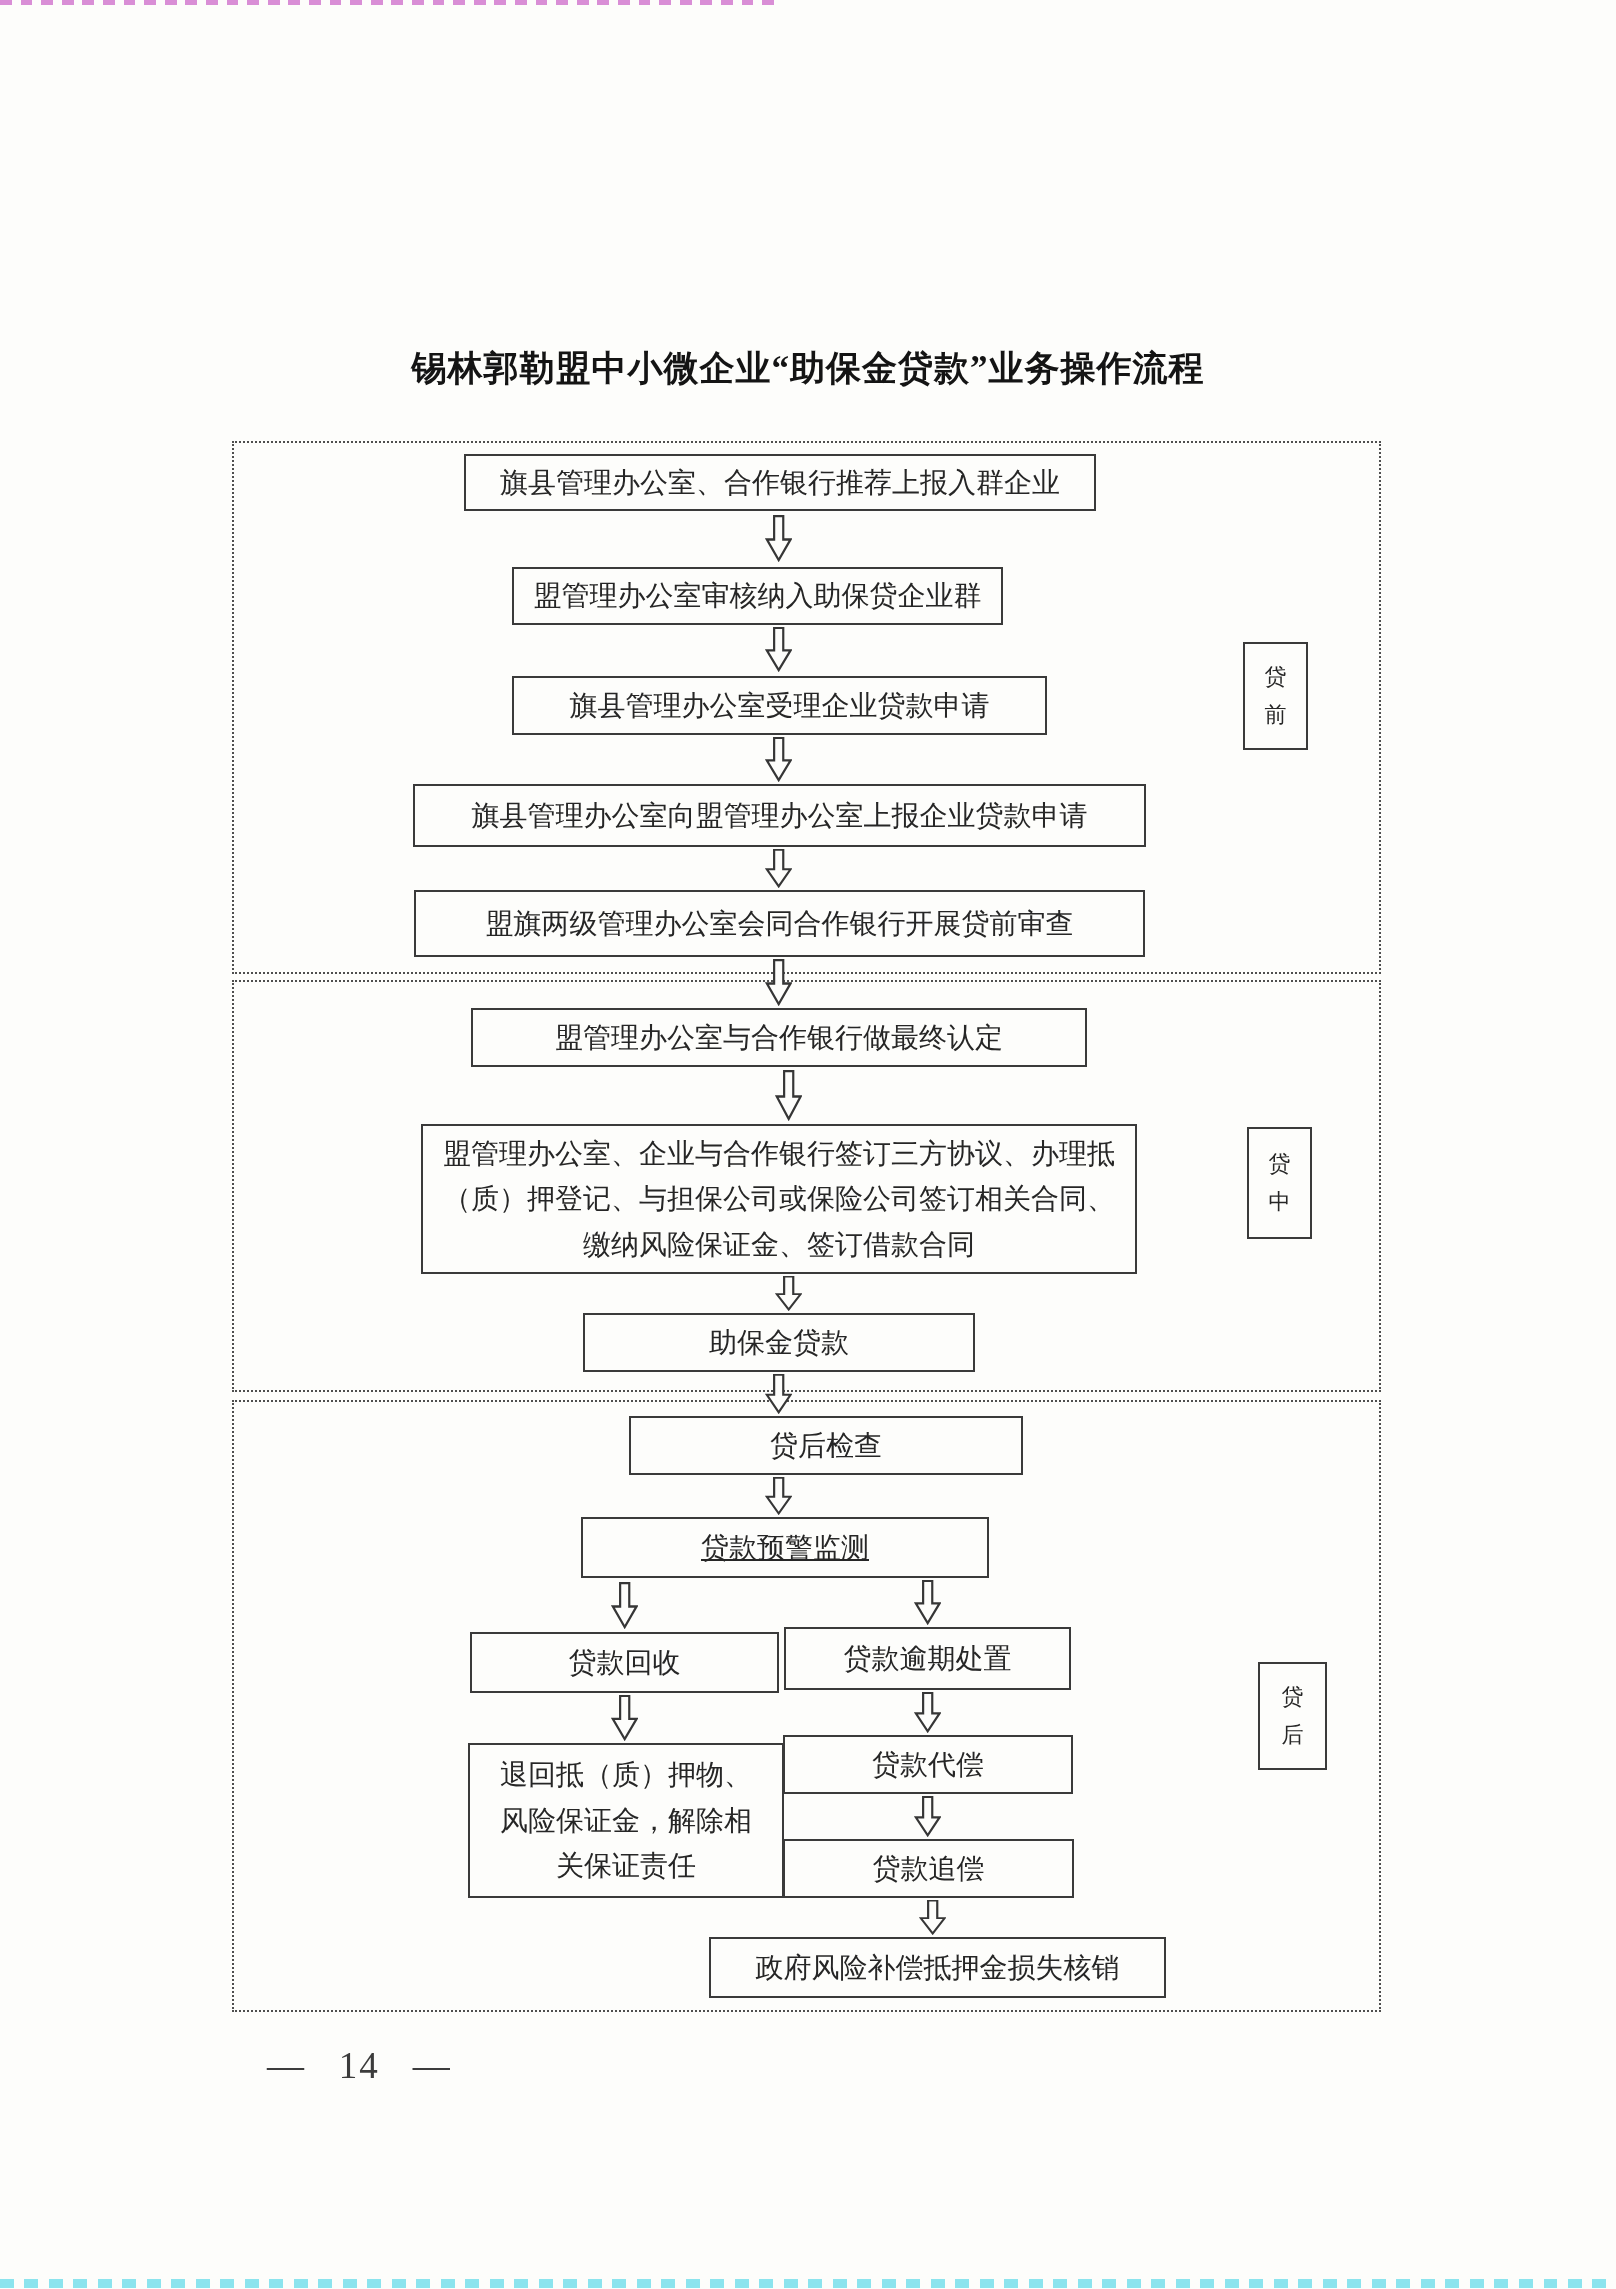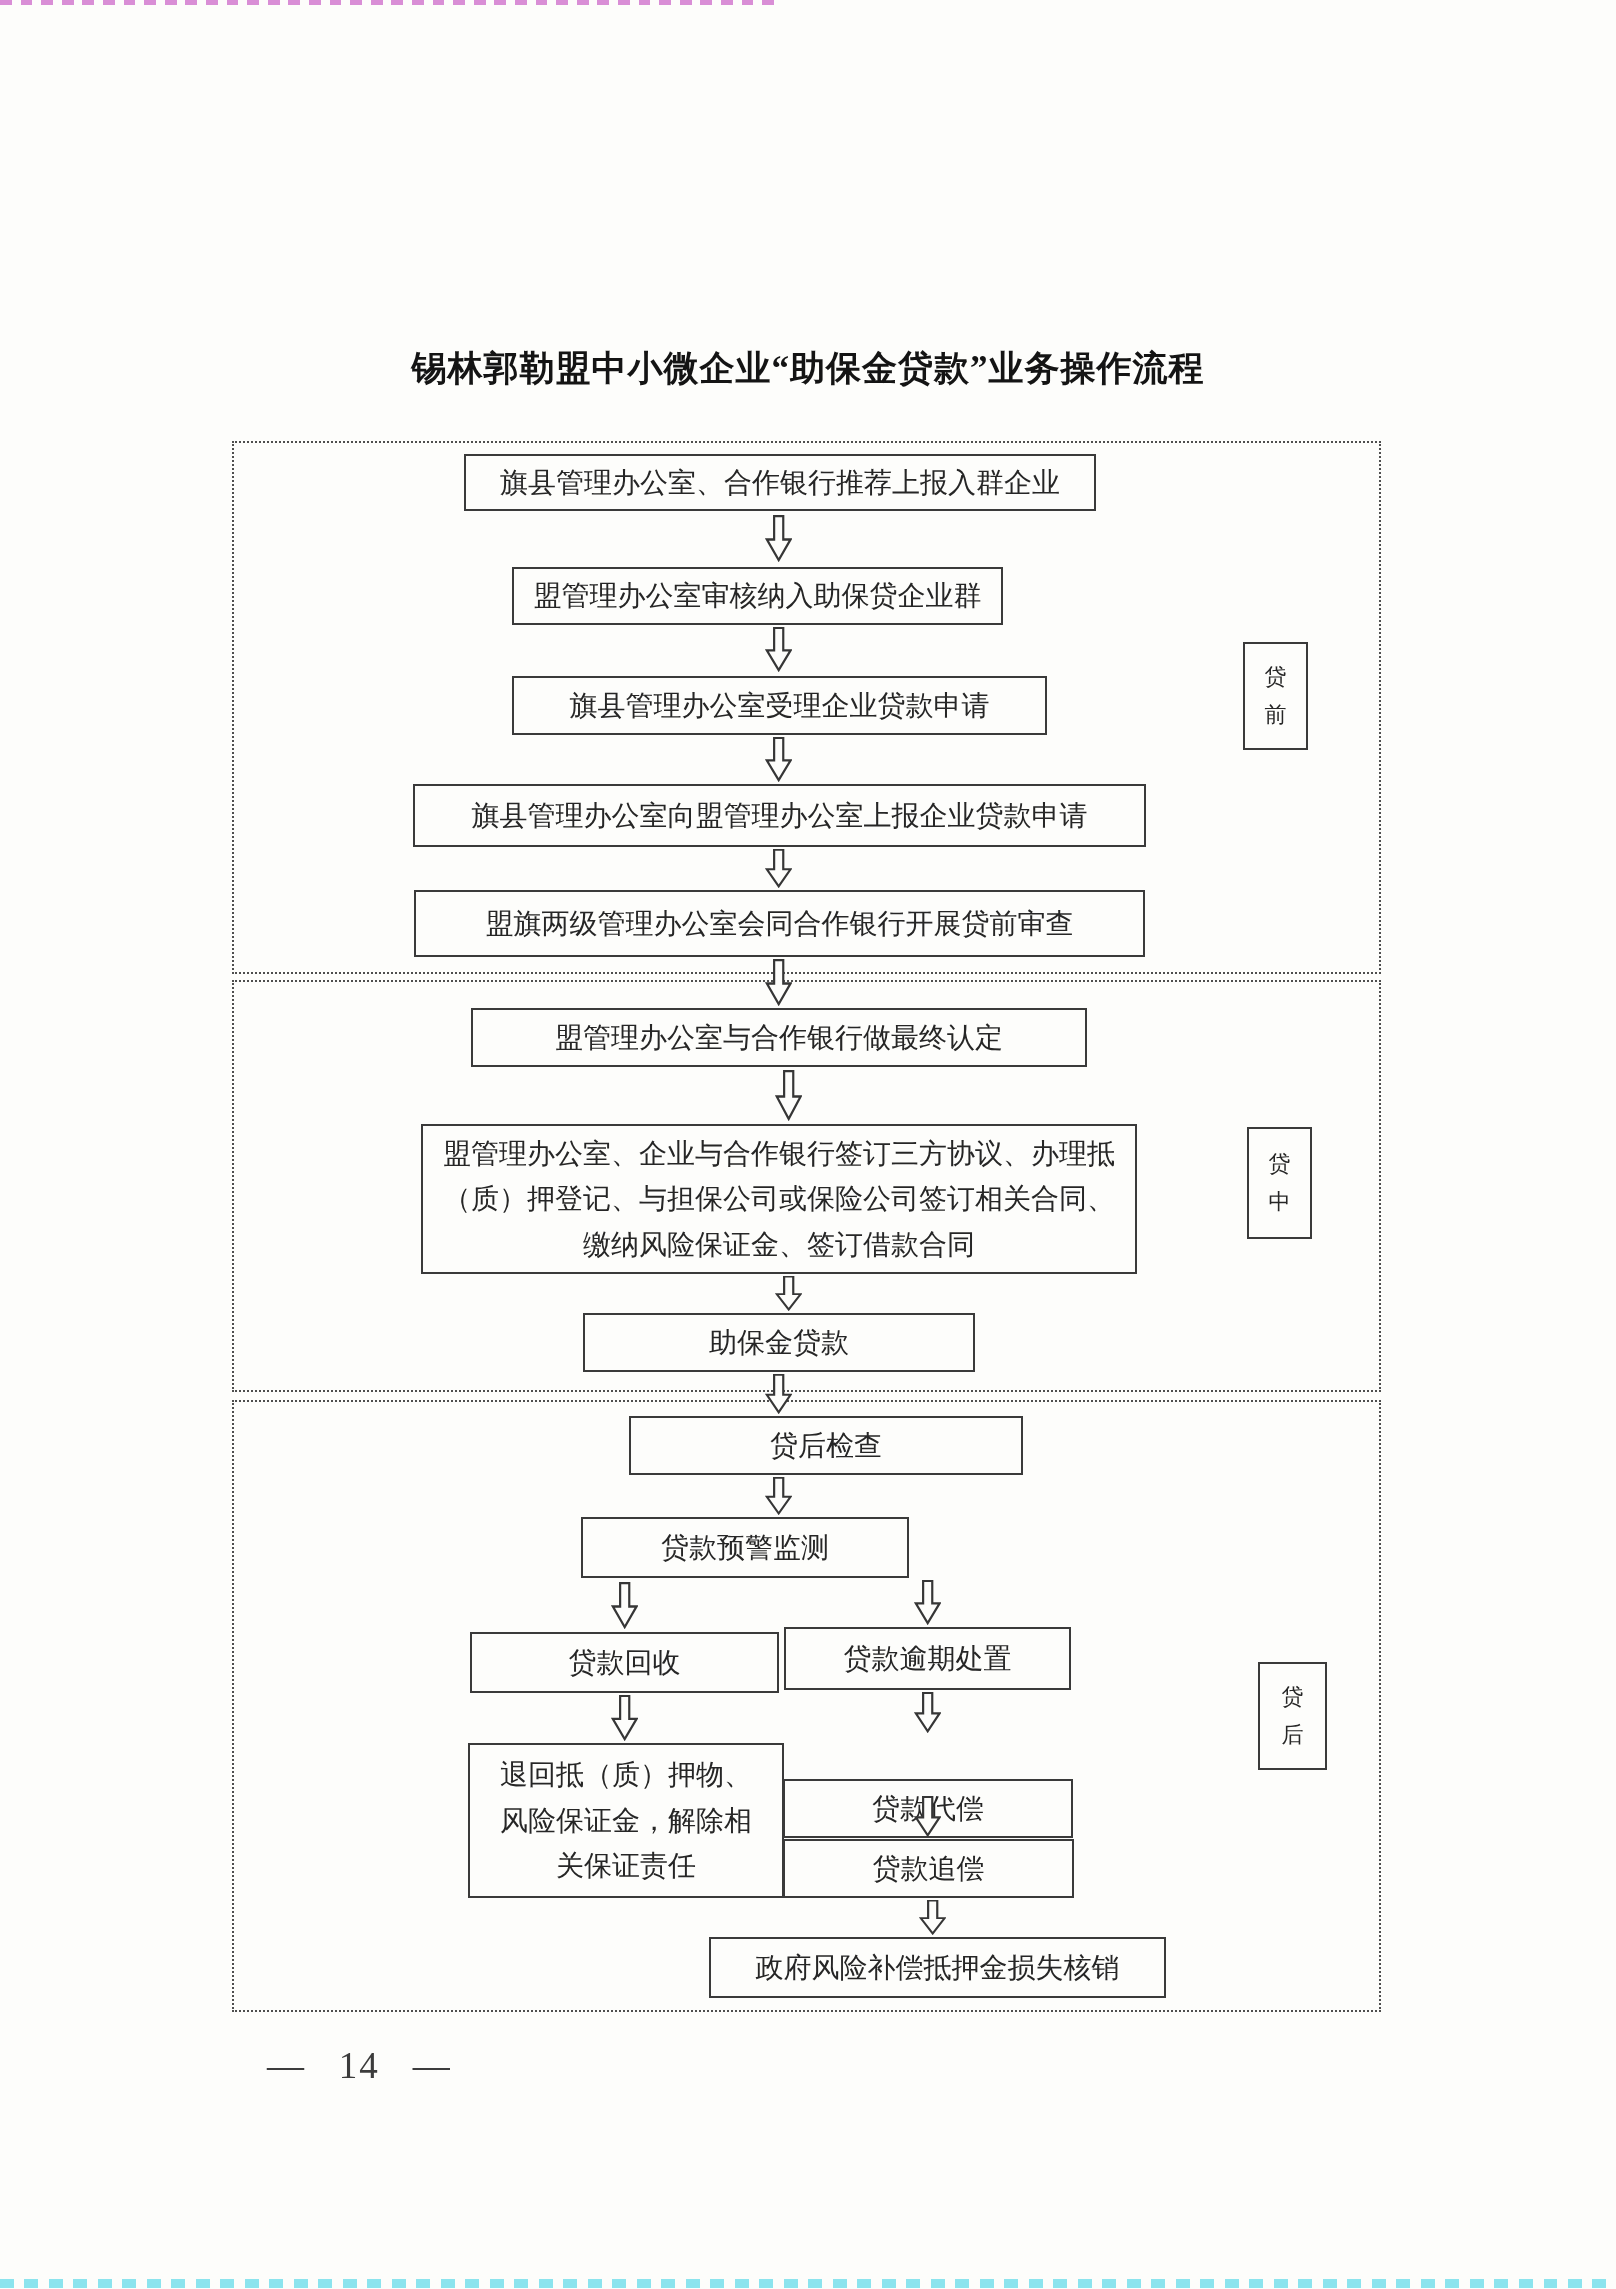--- a/index.html
+++ b/index.html
@@ -111,27 +111,27 @@
   <div class="flow-box" style="left:512px; top:567px; width:491px; height:58px;">盟管理办公室审核纳入助保贷企业群</div>
   <div class="flow-box" style="left:512px; top:676px; width:535px; height:59px;">旗县管理办公室受理企业贷款申请</div>
   <div class="flow-box" style="left:413px; top:784px; width:733px; height:63px;">旗县管理办公室向盟管理办公室上报企业贷款申请</div>
   <div class="flow-box" style="left:414px; top:890px; width:731px; height:67px;">盟旗两级管理办公室会同合作银行开展贷前审查</div>
 
   <div class="flow-box" style="left:471px; top:1008px; width:616px; height:59px;">盟管理办公室与合作银行做最终认定</div>
   <div class="flow-box multiline" style="left:421px; top:1124px; width:716px; height:150px;">盟管理办公室、企业与合作银行签订三方协议、办理抵（质）押登记、与担保公司或保险公司签订相关合同、缴纳风险保证金、签订借款合同</div>
   <div class="flow-box" style="left:583px; top:1313px; width:392px; height:59px;">助保金贷款</div>
 
   <div class="flow-box" style="left:582px; top:1416px; width:394px; height:59px;margin-left:47px;">贷后检查</div>
-  <div class="flow-box" style="left:581px; top:1517px; width:328px; height:61px;">贷款预警监测</div>
+  <div class="flow-box" style="left:581px; top:1517px; width:408px; height:61px;text-decoration:underline;">贷款预警监测</div>
 
   <div class="flow-box" style="left:470px; top:1632px; width:309px; height:61px;">贷款回收</div>
   <div class="flow-box" style="left:784px; top:1627px; width:287px; height:63px;">贷款逾期处置</div>
 
   <div class="flow-box multiline" style="left:468px; top:1743px; width:316px; height:155px;">退回抵（质）押物、风险保证金，解除相关保证责任</div>
-  <div class="flow-box" style="left:783px; top:1735px; width:290px; height:59px;margin-top:44px;">贷款代偿</div>
+  <div class="flow-box" style="left:783px; top:1735px; width:290px; height:59px;">贷款代偿</div>
   <div class="flow-box" style="left:783px; top:1839px; width:291px; height:59px;">贷款追偿</div>
 
   <div class="flow-box" style="left:709px; top:1937px; width:457px; height:61px;text-align:center;">政府风险补偿抵押金损失核销</div>
 
   <div class="arrow" style="left:765px; top:515px;  width:27.4px; height:47px;">
       <svg viewBox="0 0 30 48" preserveAspectRatio="none" xmlns="http://www.w3.org/2000/svg">
         <polygon points="10,1 20,1 20,25 28,25 15,46 2,25 10,25" fill="#fdfdfb" stroke="#363636" stroke-width="2.4" stroke-linejoin="miter"></polygon>
       </svg>
     </div>
   <div class="arrow" style="left:765px; top:627px;  width:27.4px; height:45px;">

